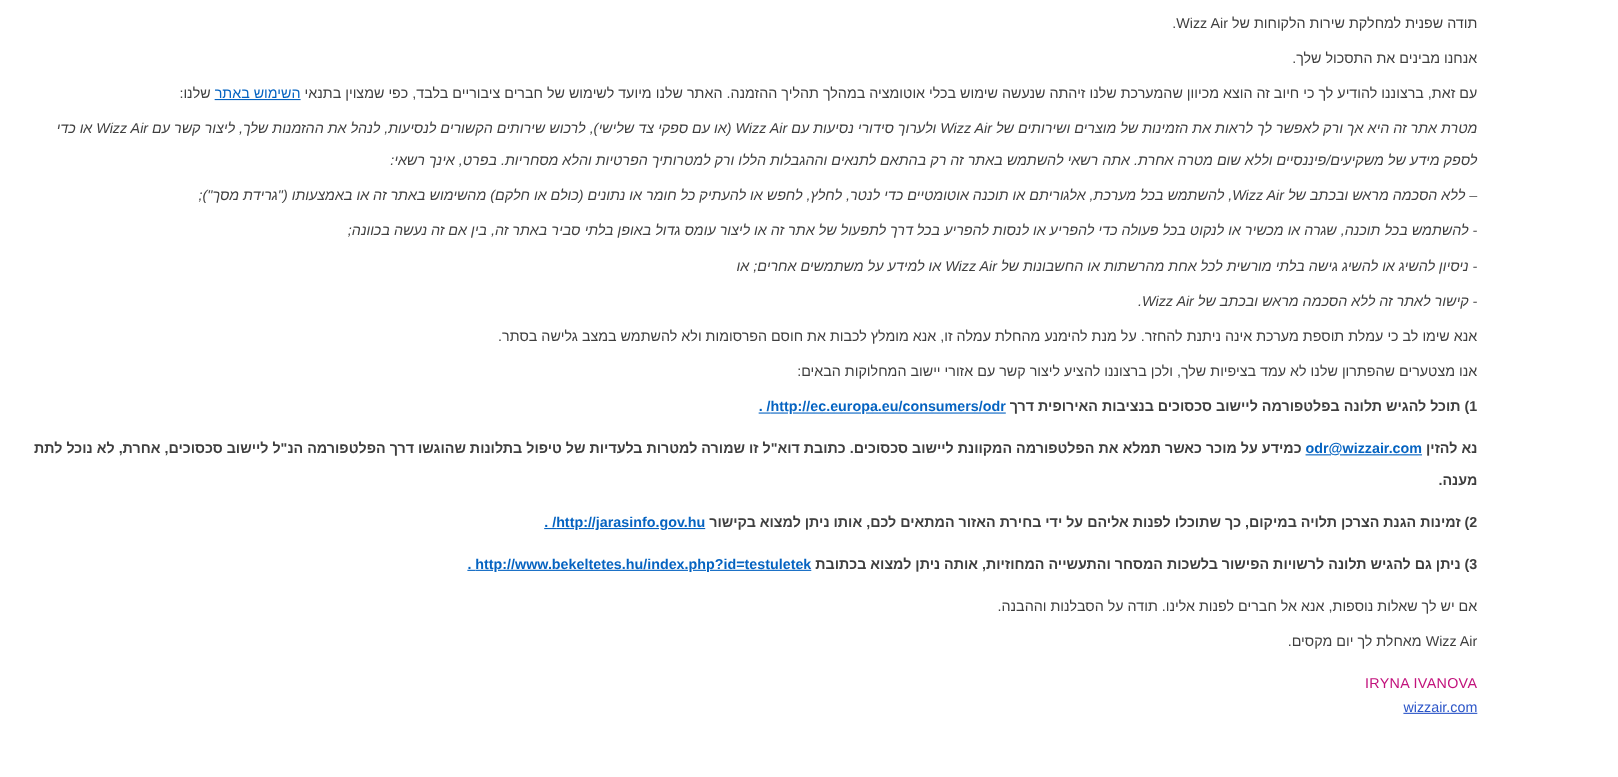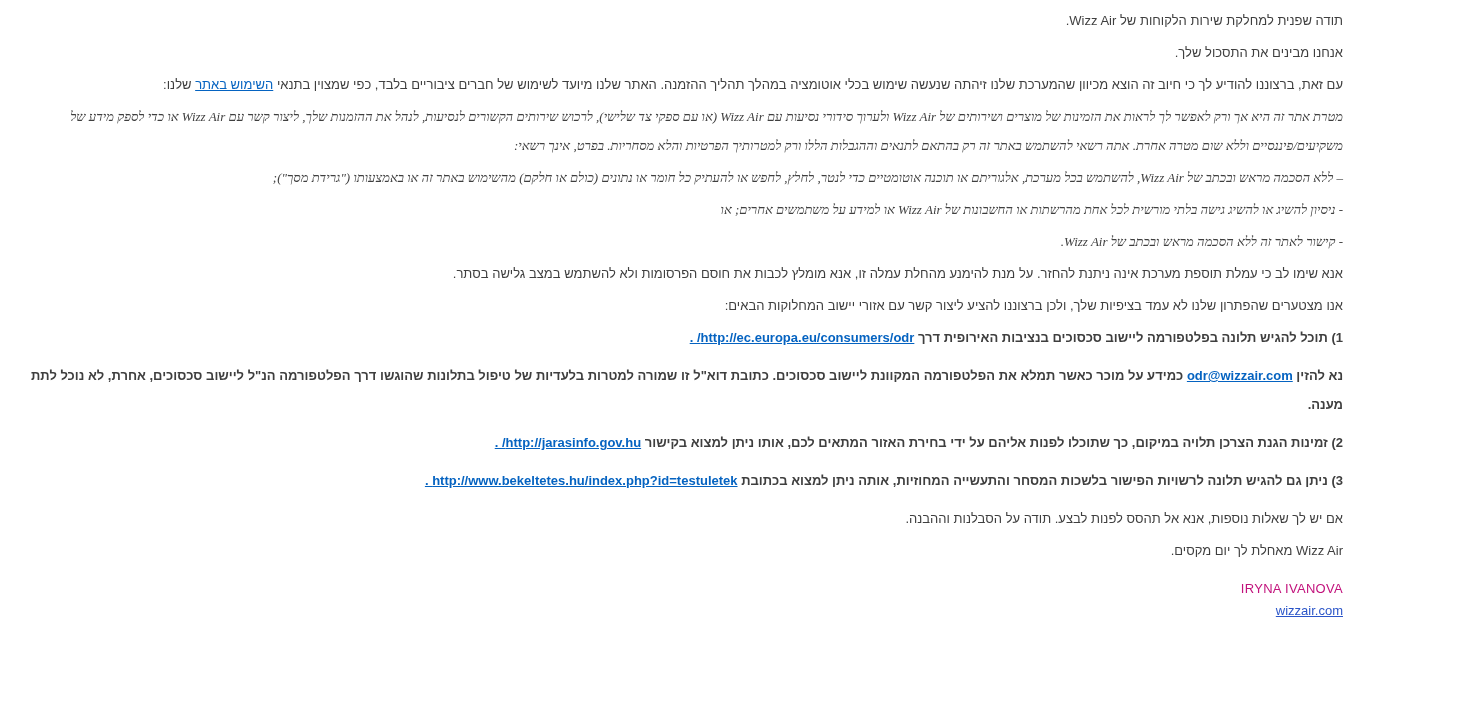--- a/index.html
+++ b/index.html
@@ -13,48 +13,49 @@
   html,body{margin:0;padding:0;background:#fff;}
   .page{
     width:1371px;height:706px;box-sizing:border-box;
     overflow:hidden;background:var(--page-bg);
     padding:6px 28px 0 28px;
     direction:rtl;text-align:right;
     font-family:"Liberation Sans","DejaVu Sans",sans-serif;
     font-size:13px;color:var(--body-text);
   }
   p.para{margin:0 0 3px 0;line-height:29px;}
-  p.para.italic{font-style:italic;font-family:Liberation Serif, serif;}
+  p.para.italic{font-style:italic;}
   p.para.lg{margin-bottom:9px;font-weight:bold;}
   .page a{color:var(--link-blue);text-decoration:underline;cursor:pointer;}
   .sig{margin-top:13px;line-height:22px;font-size:13px;}
   .sig-name{color:var(--sig-pink);letter-spacing:.3px;}
   .sig-dept{color:var(--sig-navy);}
   .sig-dept .bold{font-weight:bold;}
   .sig-site a{color:var(--site-blue);}
 </style>
 </head>
 <body>
 
 <div class="page">
   <div>
       <p class="para"><span>תודה שפנית למחלקת שירות הלקוחות של Wizz Air.</span></p>
       <p class="para"><span>אנחנו מבינים את התסכול שלך.</span></p>
       <p class="para"><span>עם זאת, ברצוננו להודיע לך כי חיוב זה הוצא מכיוון שהמערכת שלנו זיהתה שנעשה שימוש בכלי אוטומציה במהלך תהליך ההזמנה. האתר שלנו מיועד לשימוש של חברים ציבוריים בלבד, כפי שמצוין בתנאי </span><a href="#">השימוש באתר</a><span> שלנו:</span></p>
       <p class="para italic"><span>מטרת אתר זה היא אך ורק לאפשר לך לראות את הזמינות של מוצרים ושירותים של Wizz Air ולערוך סידורי נסיעות עם Wizz Air (או עם ספקי צד שלישי), לרכוש שירותים הקשורים לנסיעות, לנהל את ההזמנות שלך, ליצור קשר עם Wizz Air או כדי לספק מידע של משקיעים/פיננסיים וללא שום מטרה אחרת. אתה רשאי להשתמש באתר זה רק בהתאם לתנאים וההגבלות הללו ורק למטרותיך הפרטיות והלא מסחריות. בפרט, אינך רשאי:</span></p>
       <p class="para italic"><span>– ללא הסכמה מראש ובכתב של Wizz Air, להשתמש בכל מערכת, אלגוריתם או תוכנה אוטומטיים כדי לנטר, לחלץ, לחפש או להעתיק כל חומר או נתונים (כולם או חלקם) מהשימוש באתר זה או באמצעותו ("גרידת מסך");</span></p>
+      <p class="para italic"><span>- להשתמש בכל תוכנה, שגרה או מכשיר או לנקוט בכל פעולה כדי להפריע או לנסות להפריע בכל דרך לתפעול של אתר זה או ליצור עומס גדול באופן בלתי סביר באתר זה, בין אם זה נעשה בכוונה;</span></p>
       <p class="para italic"><span>- ניסיון להשיג או להשיג גישה בלתי מורשית לכל אחת מהרשתות או החשבונות של Wizz Air או למידע על משתמשים אחרים; או</span></p>
       <p class="para italic"><span>- קישור לאתר זה ללא הסכמה מראש ובכתב של Wizz Air.</span></p>
       <p class="para"><span>אנא שימו לב כי עמלת תוספת מערכת אינה ניתנת להחזר. על מנת להימנע מהחלת עמלה זו, אנא מומלץ לכבות את חוסם הפרסומות ולא להשתמש במצב גלישה בסתר.</span></p>
       <p class="para"><span>אנו מצטערים שהפתרון שלנו לא עמד בציפיות שלך, ולכן ברצוננו להציע ליצור קשר עם אזורי יישוב המחלוקות הבאים:</span></p>
       <p class="para lg"><span>1) תוכל להגיש תלונה בפלטפורמה ליישוב סכסוכים בנציבות האירופית דרך </span><a href="#">http://ec.europa.eu/consumers/odr/ .</a></p>
       <p class="para lg"><span>נא להזין </span><a href="#">odr@wizzair.com</a><span> כמידע על מוכר כאשר תמלא את הפלטפורמה המקוונת ליישוב סכסוכים. כתובת דוא"ל זו שמורה למטרות בלעדיות של טיפול בתלונות שהוגשו דרך הפלטפורמה הנ"ל ליישוב סכסוכים, אחרת, לא נוכל לתת מענה.</span></p>
       <p class="para lg"><span>2) זמינות הגנת הצרכן תלויה במיקום, כך שתוכלו לפנות אליהם על ידי בחירת האזור המתאים לכם, אותו ניתן למצוא בקישור </span><a href="#">http://jarasinfo.gov.hu/ .</a></p>
       <p class="para lg"><span>3) ניתן גם להגיש תלונה לרשויות הפישור בלשכות המסחר והתעשייה המחוזיות, אותה ניתן למצוא בכתובת </span><a href="#">http://www.bekeltetes.hu/index.php?id=testuletek .</a></p>
-      <p class="para"><span>אם יש לך שאלות נוספות, אנא אל תהסס לפנות לבצע. תודה על הסבלנות וההבנה.</span></p>
+      <p class="para"><span>אם יש לך שאלות נוספות, אנא אל חברים לפנות אלינו. תודה על הסבלנות וההבנה.</span></p>
       <p class="para"><span>Wizz Air מאחלת לך יום מקסים.</span></p>
     </div>
 
   <div class="sig">
     <div class="sig-name">IRYNA IVANOVA</div>
     <div class="sig-site"><a href="#">wizzair.com</a></div>
   </div>
 </div>
 
 </body></html>

